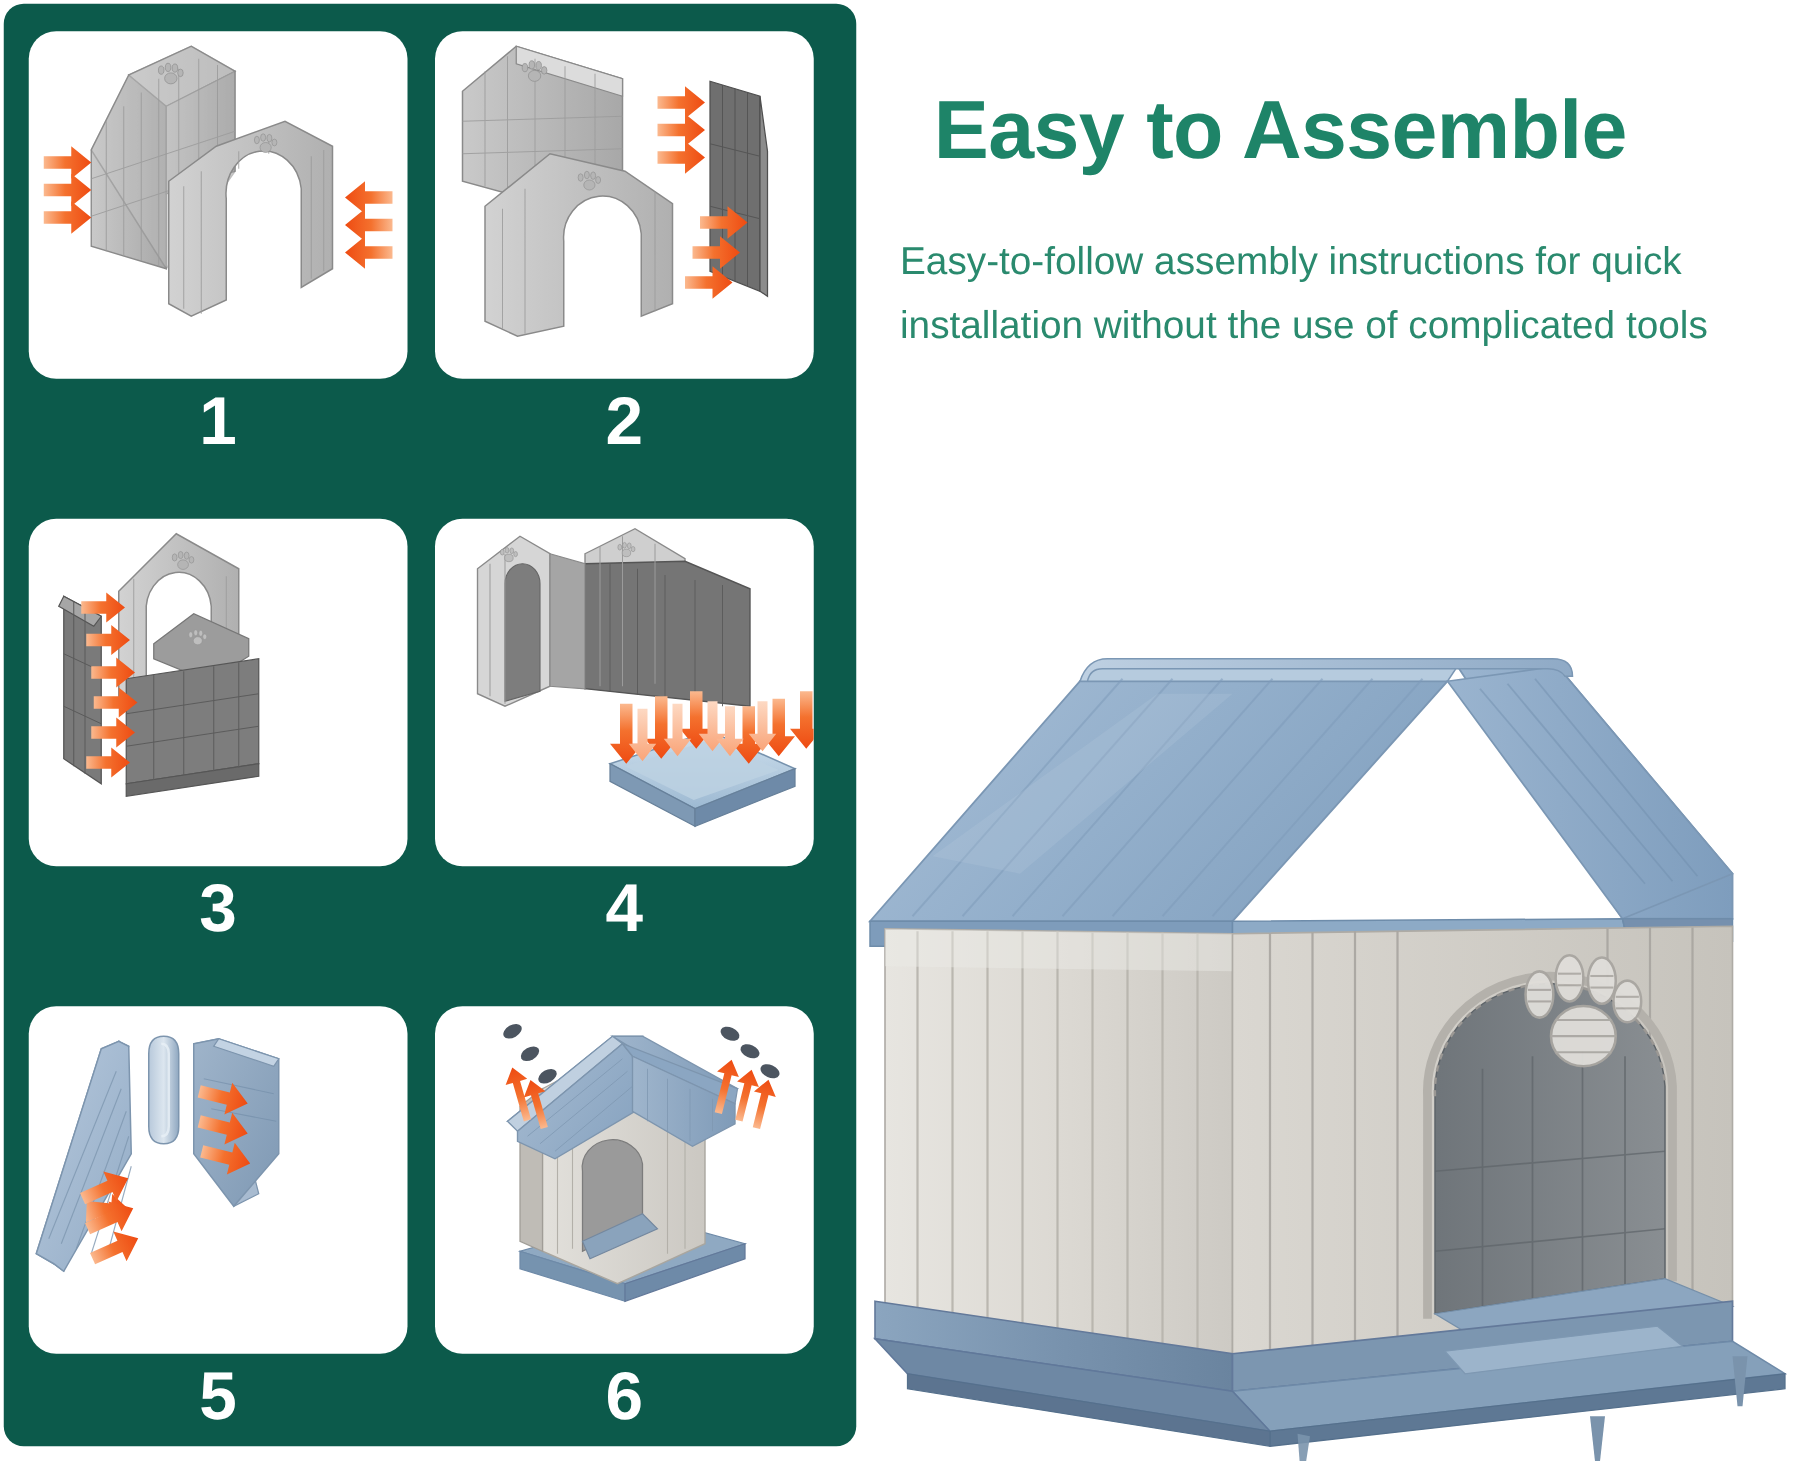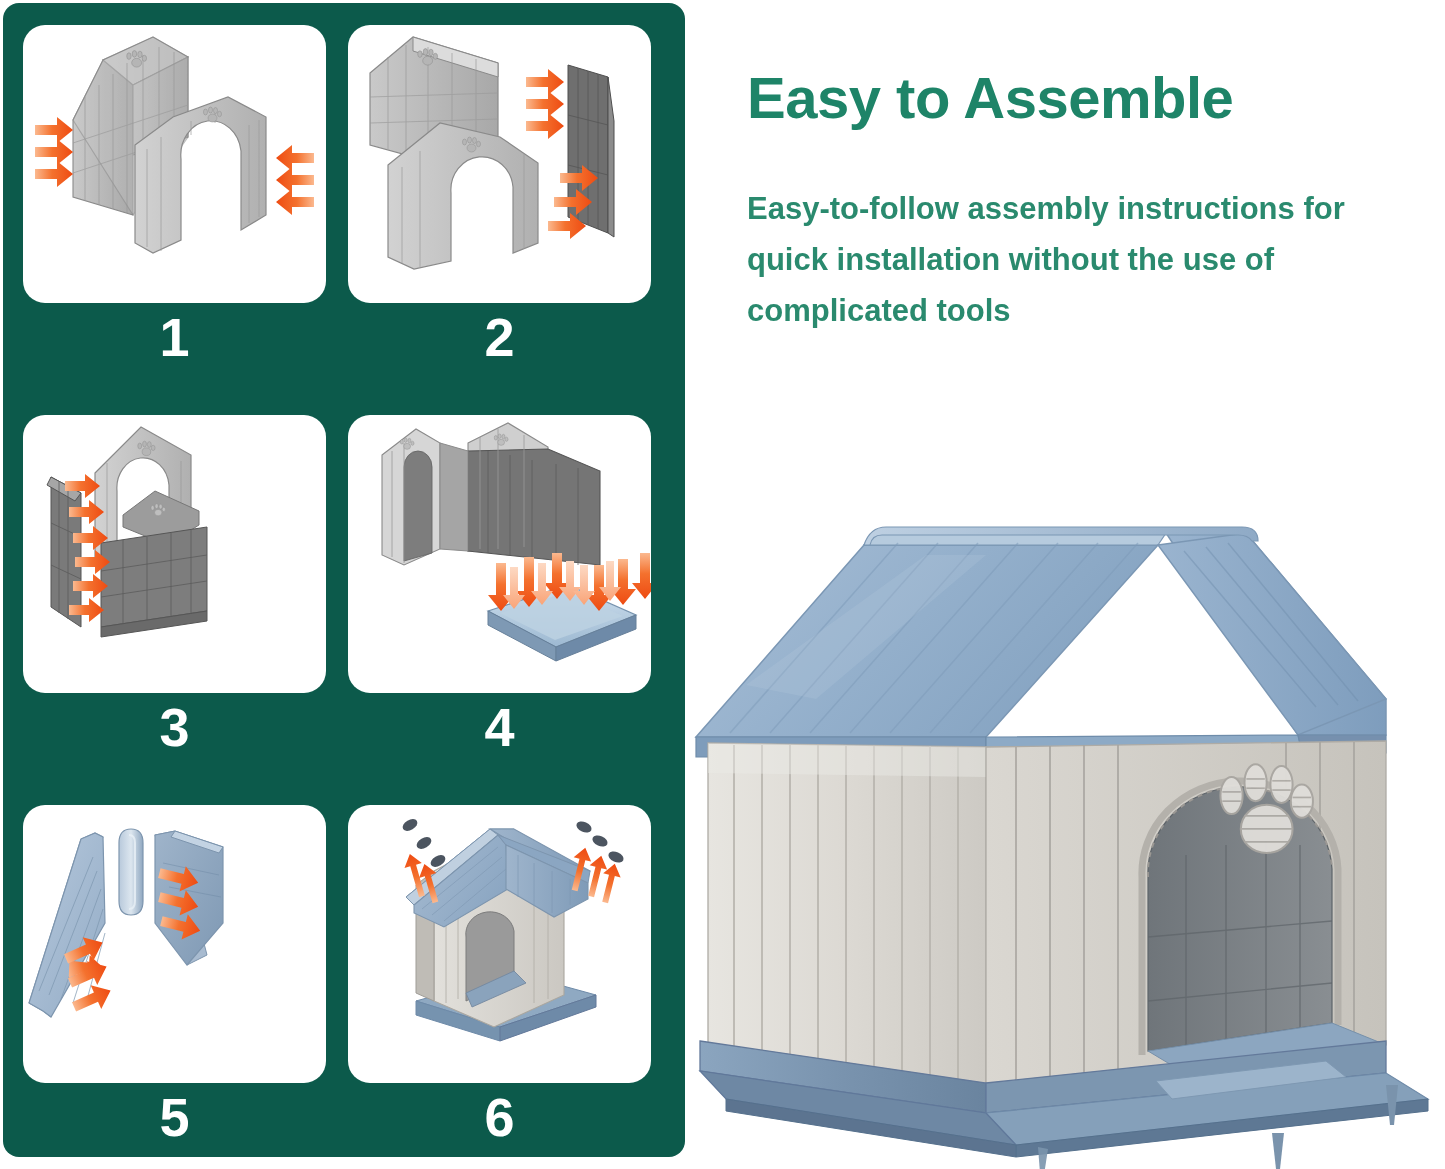--- a/index.html
+++ b/index.html
@@ -11,24 +11,24 @@
       background:#0C5A4B;border-radius:16px;}
 
   .step-card{position:absolute;background:#ffffff;border-radius:22px;overflow:hidden;}
   .step-num{position:absolute;color:#ffffff;font-size:54px;font-weight:700;
       text-align:center;line-height:58px;letter-spacing:0px;}
 
   .card-svg{display:block;width:100%;height:100%;}
 
   
   #headline{position:absolute;left:747px;top:24px;width:660px;
-      color:#1E8468;font-size:58px;font-weight:700;line-height:70px;
+      color:#1E8468;font-size:66px;font-weight:700;line-height:70px;
       letter-spacing:-0.5px;}
-  #subtext{position:absolute;left:747px;top:152px;width:670px;
-      color:#2A8A6E;font-size:31px;font-weight:700;line-height:51px;}
+  #subtext{position:absolute;left:720px;top:152px;width:670px;
+      color:#2A8A6E;font-size:31px;font-weight:400;line-height:51px;}
 
   
   #hero{position:absolute;left:686px;top:485px;width:759px;height:684px;}
   #hero svg{display:block;width:100%;height:100%;}
 </style>
 </head>
 <body>
 
 <div id="green-panel">
 

